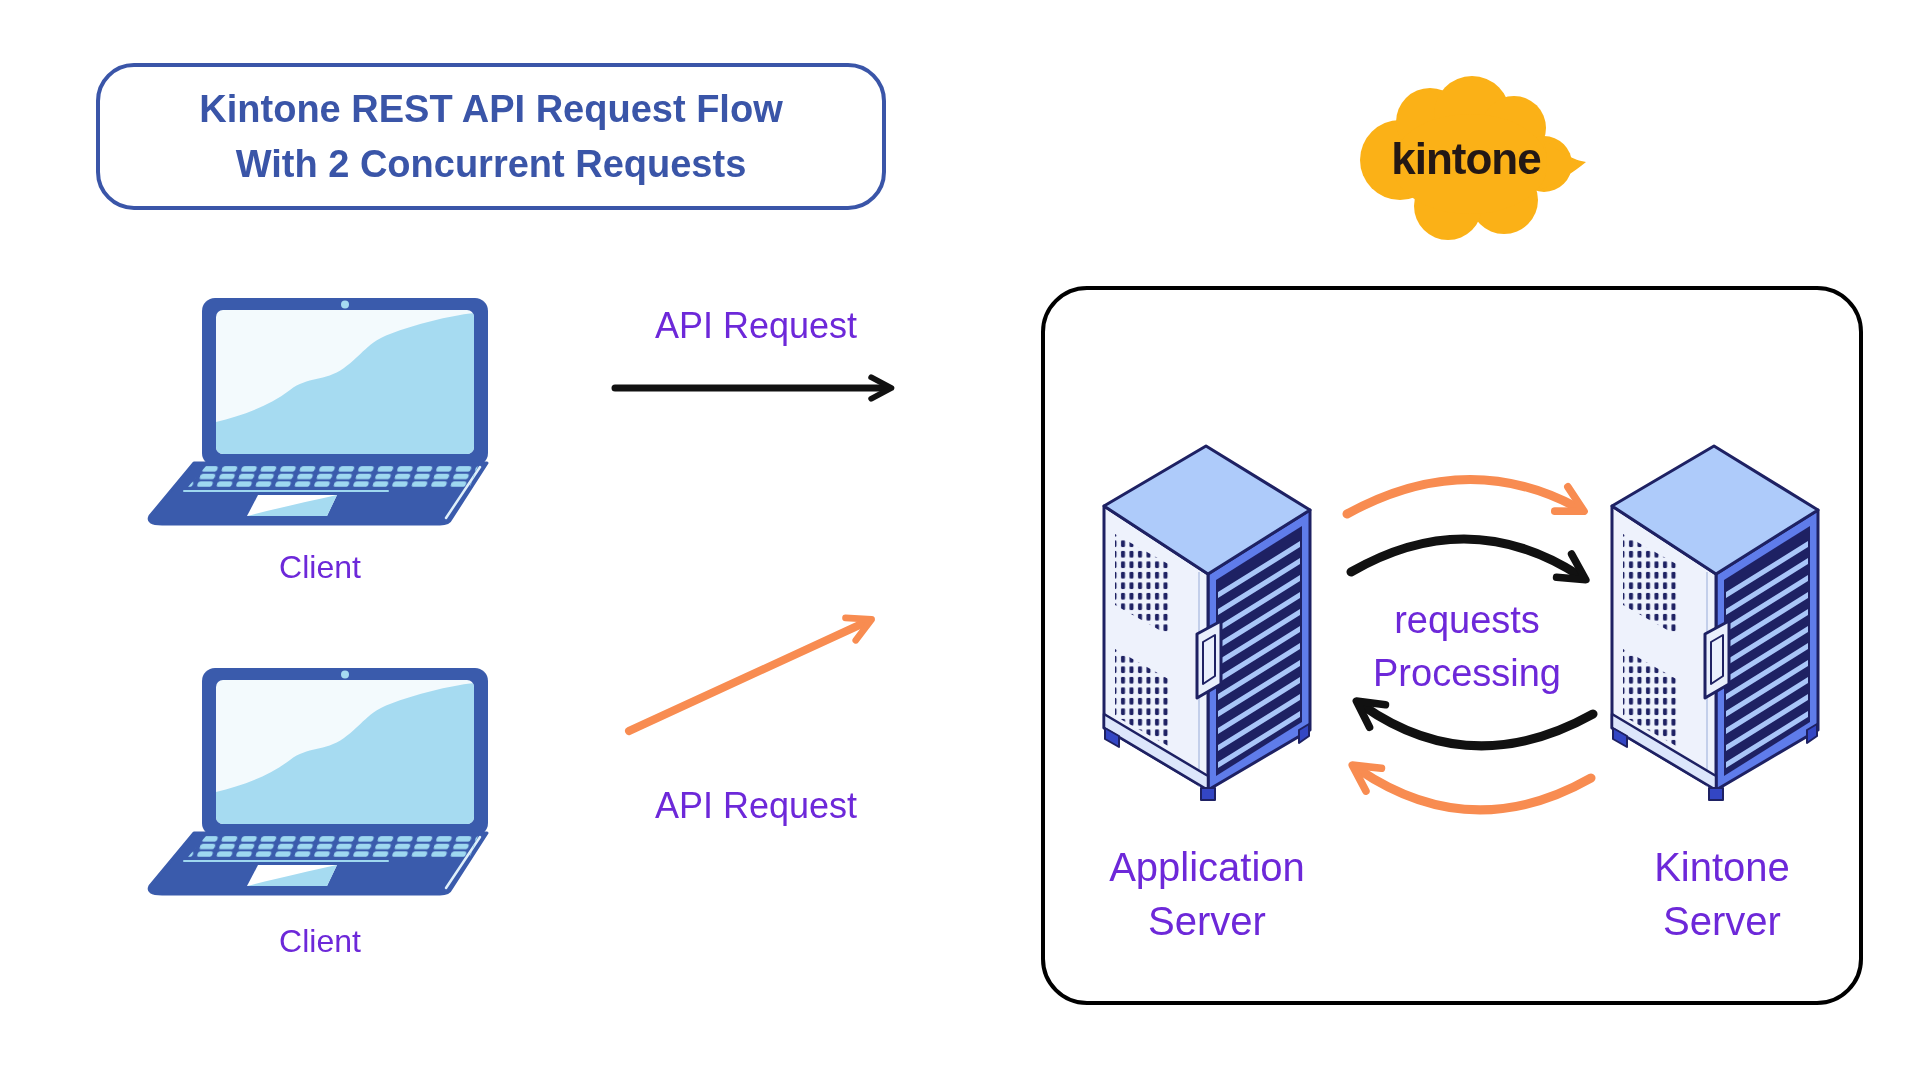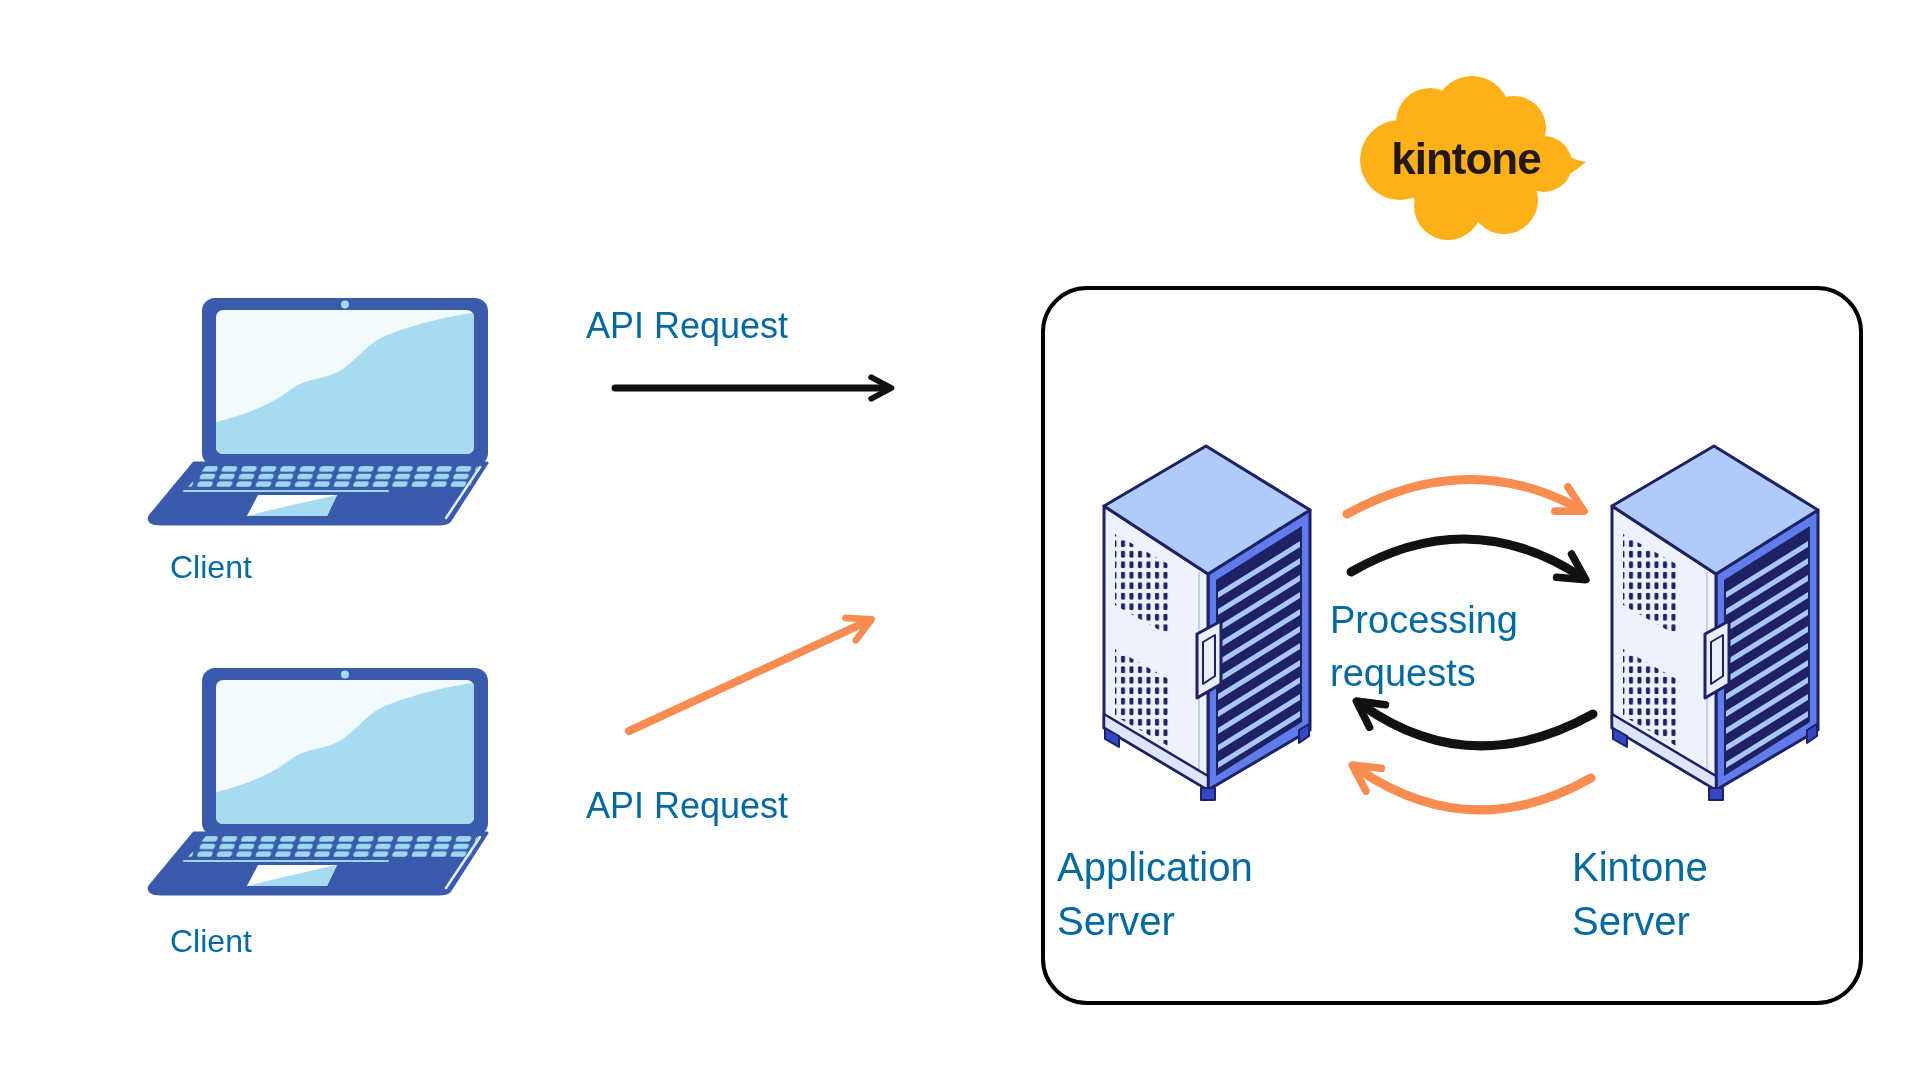--- a/index.html
+++ b/index.html
@@ -5,34 +5,38 @@
   html,body{margin:0;padding:0;background:#fff;}
   .canvas{position:relative;width:1920px;height:1080px;background:#fff;overflow:hidden;
           font-family:"Liberation Sans",sans-serif;}
   .layer-svg{position:absolute;left:0;top:0;width:1920px;height:1080px;z-index:2;pointer-events:none;}
   .kintone-box{position:absolute;left:1041px;top:286px;width:822px;height:719px;
                border:4px solid #000;border-radius:46px;box-sizing:border-box;z-index:1;background:#fff;}
   .title-box{position:absolute;left:96px;top:63px;width:790px;height:147px;box-sizing:border-box;
              border:4px solid #3A55A8;border-radius:38px;display:flex;flex-direction:column;
              align-items:center;justify-content:center;z-index:3;}
   .title-box span{display:block;color:#3A55A8;font-size:38px;font-weight:bold;line-height:55px;white-space:nowrap;}
-  .lbl{position:absolute;z-index:3;color:#0369a1;text-align:left;}
+  .lbl{position:absolute;z-index:3;color:#6d28d9;text-align:center;}
   .client-lbl{font-size:32px;width:300px;left:170px;}
   .api-lbl{font-size:36px;width:340px;left:586px;}
   .proc-lbl{font-size:38px;line-height:53px;left:1330px;top:594px;width:274px;}
   .srv-lbl{font-size:40px;line-height:54px;top:840px;width:300px;}
   .srv-lbl span,.proc-lbl span{display:block;}
 </style>
 </head>
 <body>
 
 <div class="canvas">
 
   <div class="kintone-box"></div>
 
+  <div class="title-box">
+    <span>Kintone REST API Request Flow</span>
+    <span>With 2 Concurrent Requests</span>
+  </div>
 
   <svg class="layer-svg" viewBox="0 0 1920 1080">
     <defs>
       <marker id="ah-b" viewBox="0 0 12 12" markerWidth="4.6" markerHeight="4.6" refX="8" refY="6" orient="auto" markerUnits="strokeWidth">
         <path d="M2.5,2 L10,6 L2.5,10" fill="none" stroke="#111111" stroke-width="2.2" stroke-linecap="round" stroke-linejoin="round"></path>
       </marker>
       <marker id="ah-o" viewBox="0 0 12 12" markerWidth="4.6" markerHeight="4.6" refX="8" refY="6" orient="auto" markerUnits="strokeWidth">
         <path d="M2.5,2 L10,6 L2.5,10" fill="none" stroke="#F88C51" stroke-width="2.2" stroke-linecap="round" stroke-linejoin="round"></path>
       </marker>
 
@@ -116,22 +120,22 @@
     <path d="M1591,778 Q1471,846 1358,769" stroke="#F88C51" stroke-width="9" stroke-linecap="round" fill="none" marker-end="url(#ah-o)"></path>
   </svg>
 
   <div class="lbl client-lbl" style="top:549px;">Client</div>
   <div class="lbl client-lbl" style="top:923px;">Client</div>
 
   <div class="lbl api-lbl" style="top:305px;">API Request</div>
   <div class="lbl api-lbl" style="top:785px;">API Request</div>
 
   <div class="lbl proc-lbl">
+    <span>requests</span>
     <span>Processing</span>
-    <span>requests</span>
   </div>
 
   <div class="lbl srv-lbl" style="left:1057px;">
     <span>Application</span>
     <span>Server</span>
   </div>
   <div class="lbl srv-lbl" style="left:1572px;">
     <span>Kintone</span>
     <span>Server</span>
   </div>

